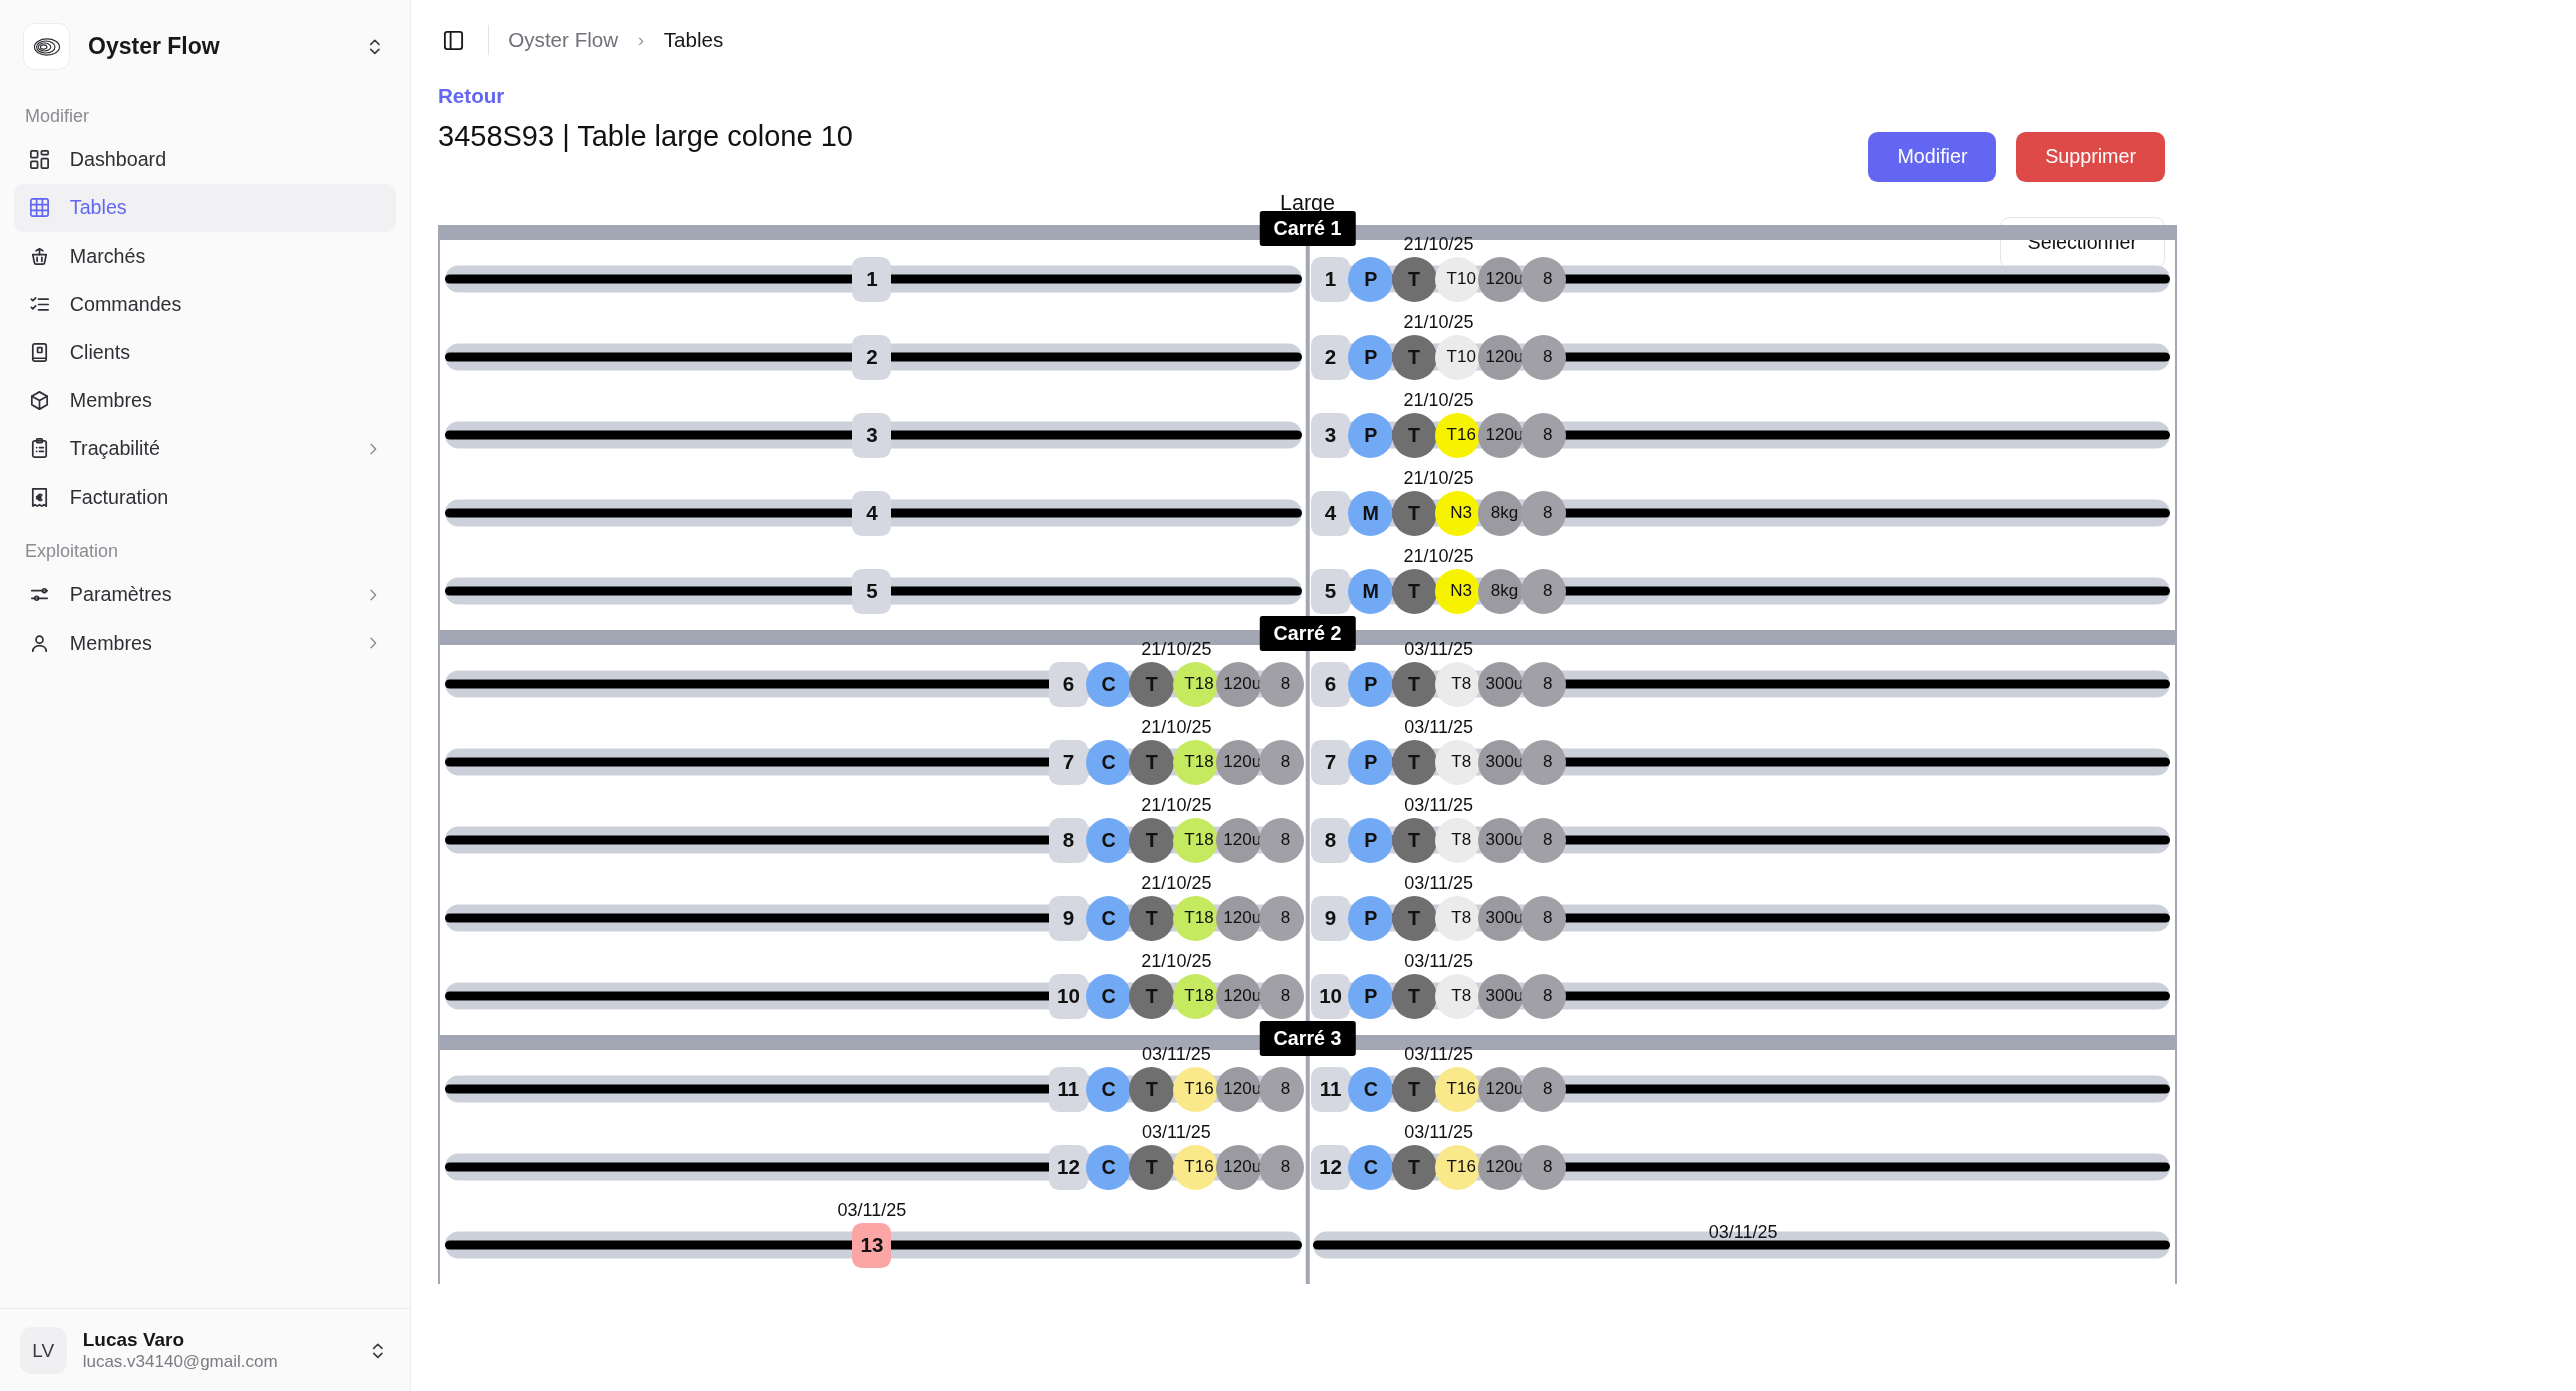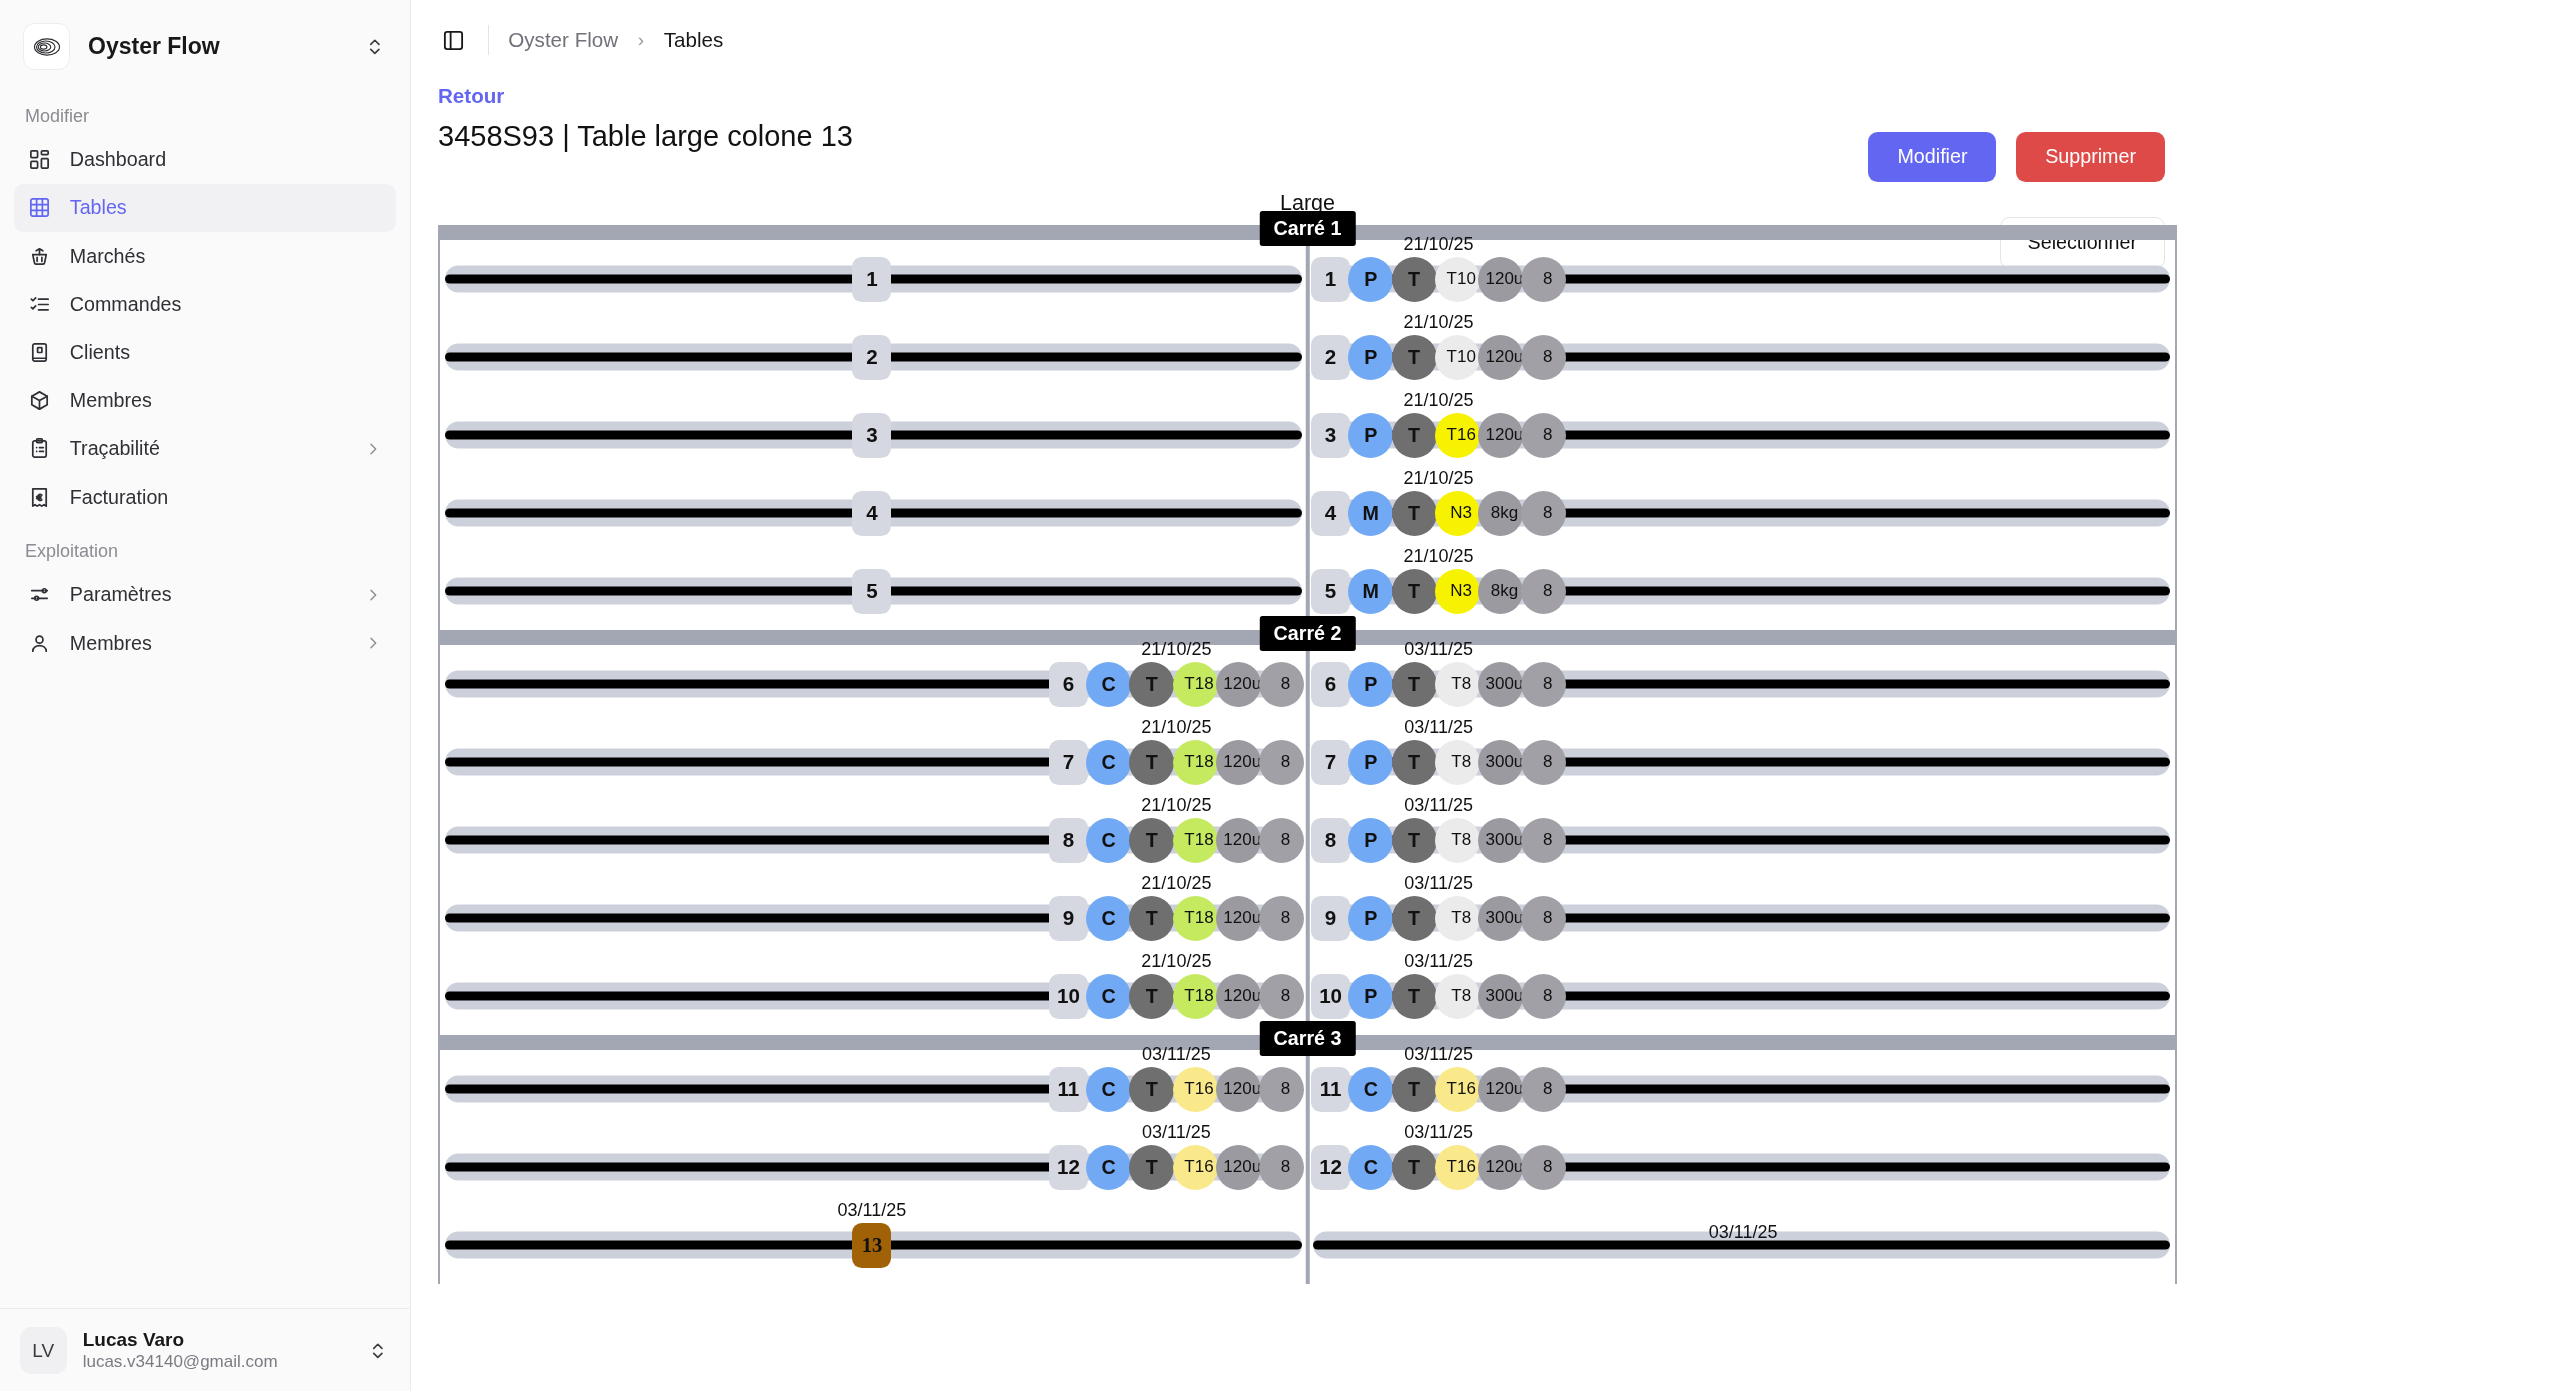--- a/index.html
+++ b/index.html
@@ -306,21 +306,21 @@
         </svg>
       </div>
       <div class="tb-div"></div>
       <div class="crumb">Oyster Flow</div>
       <div class="crumb-sep">›</div>
       <div class="crumb-cur">Tables</div>
     </div>
 
     <div class="head-wrap">
       <div class="retour">Retour</div>
-      <div class="title">3458S93 | Table large colone 13</div>
+      <div class="title">3458S93 | Table large colone 10</div>
     </div>
 
     <div class="actions">
       <button class="btn btn-primary">Modifier</button>
       <button class="btn btn-danger">Supprimer</button>
     </div>
     <button class="btn-outline">Sélectionner</button>
 
     <div class="plan-label">Large</div>
 
@@ -687,21 +687,21 @@
          </div>
        </div>
           <div class="row">
          <div class="half left">
            <div class="track"></div>
            <div class="bar"></div>
            <div style="position:relative;margin:0 auto;">
                 <div class="row-pills center-only">
                 <div class="date-lbl">03/11/25</div>
               </div>
-                       <div class="pill-sq" style="background:#a16207;font-family:Liberation Serif, serif;">13</div>
+                       <div class="pill-sq" style="background:#fca5a5;">13</div>
                      </div>
          </div>
          <div class="half right">
            <div class="track"></div>
            <div class="bar"></div>
            <div style="position:relative;margin:0 auto;">
                 <div class="row-pills center-only">
                 <div class="date-lbl">03/11/25</div>
               </div>
               </div>

